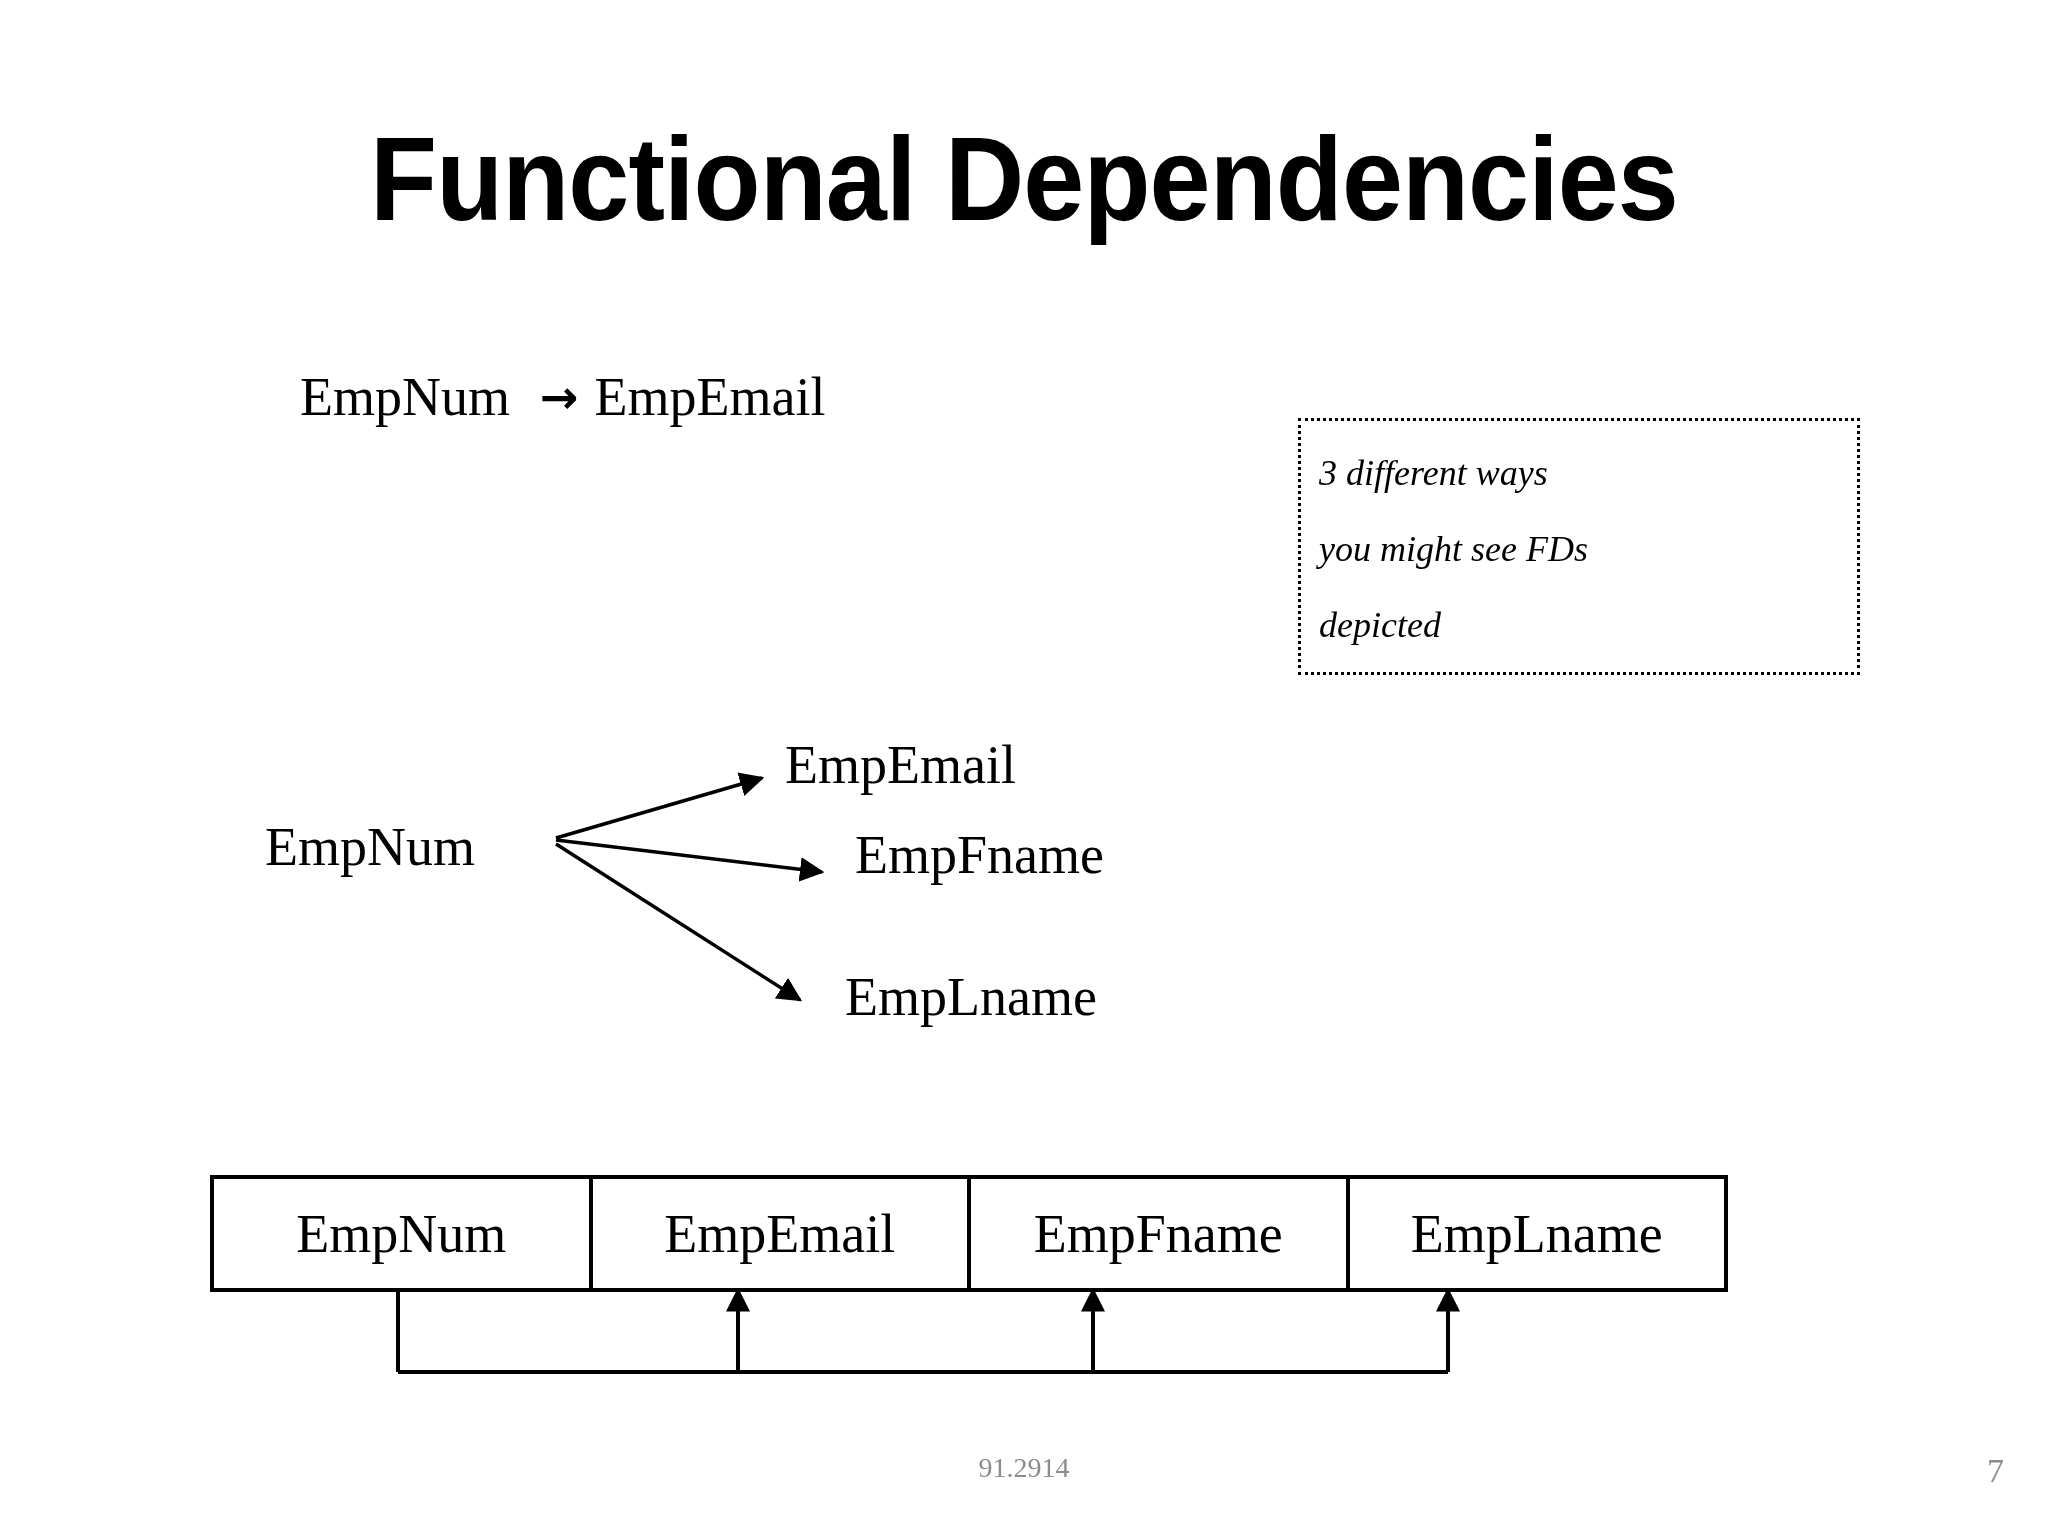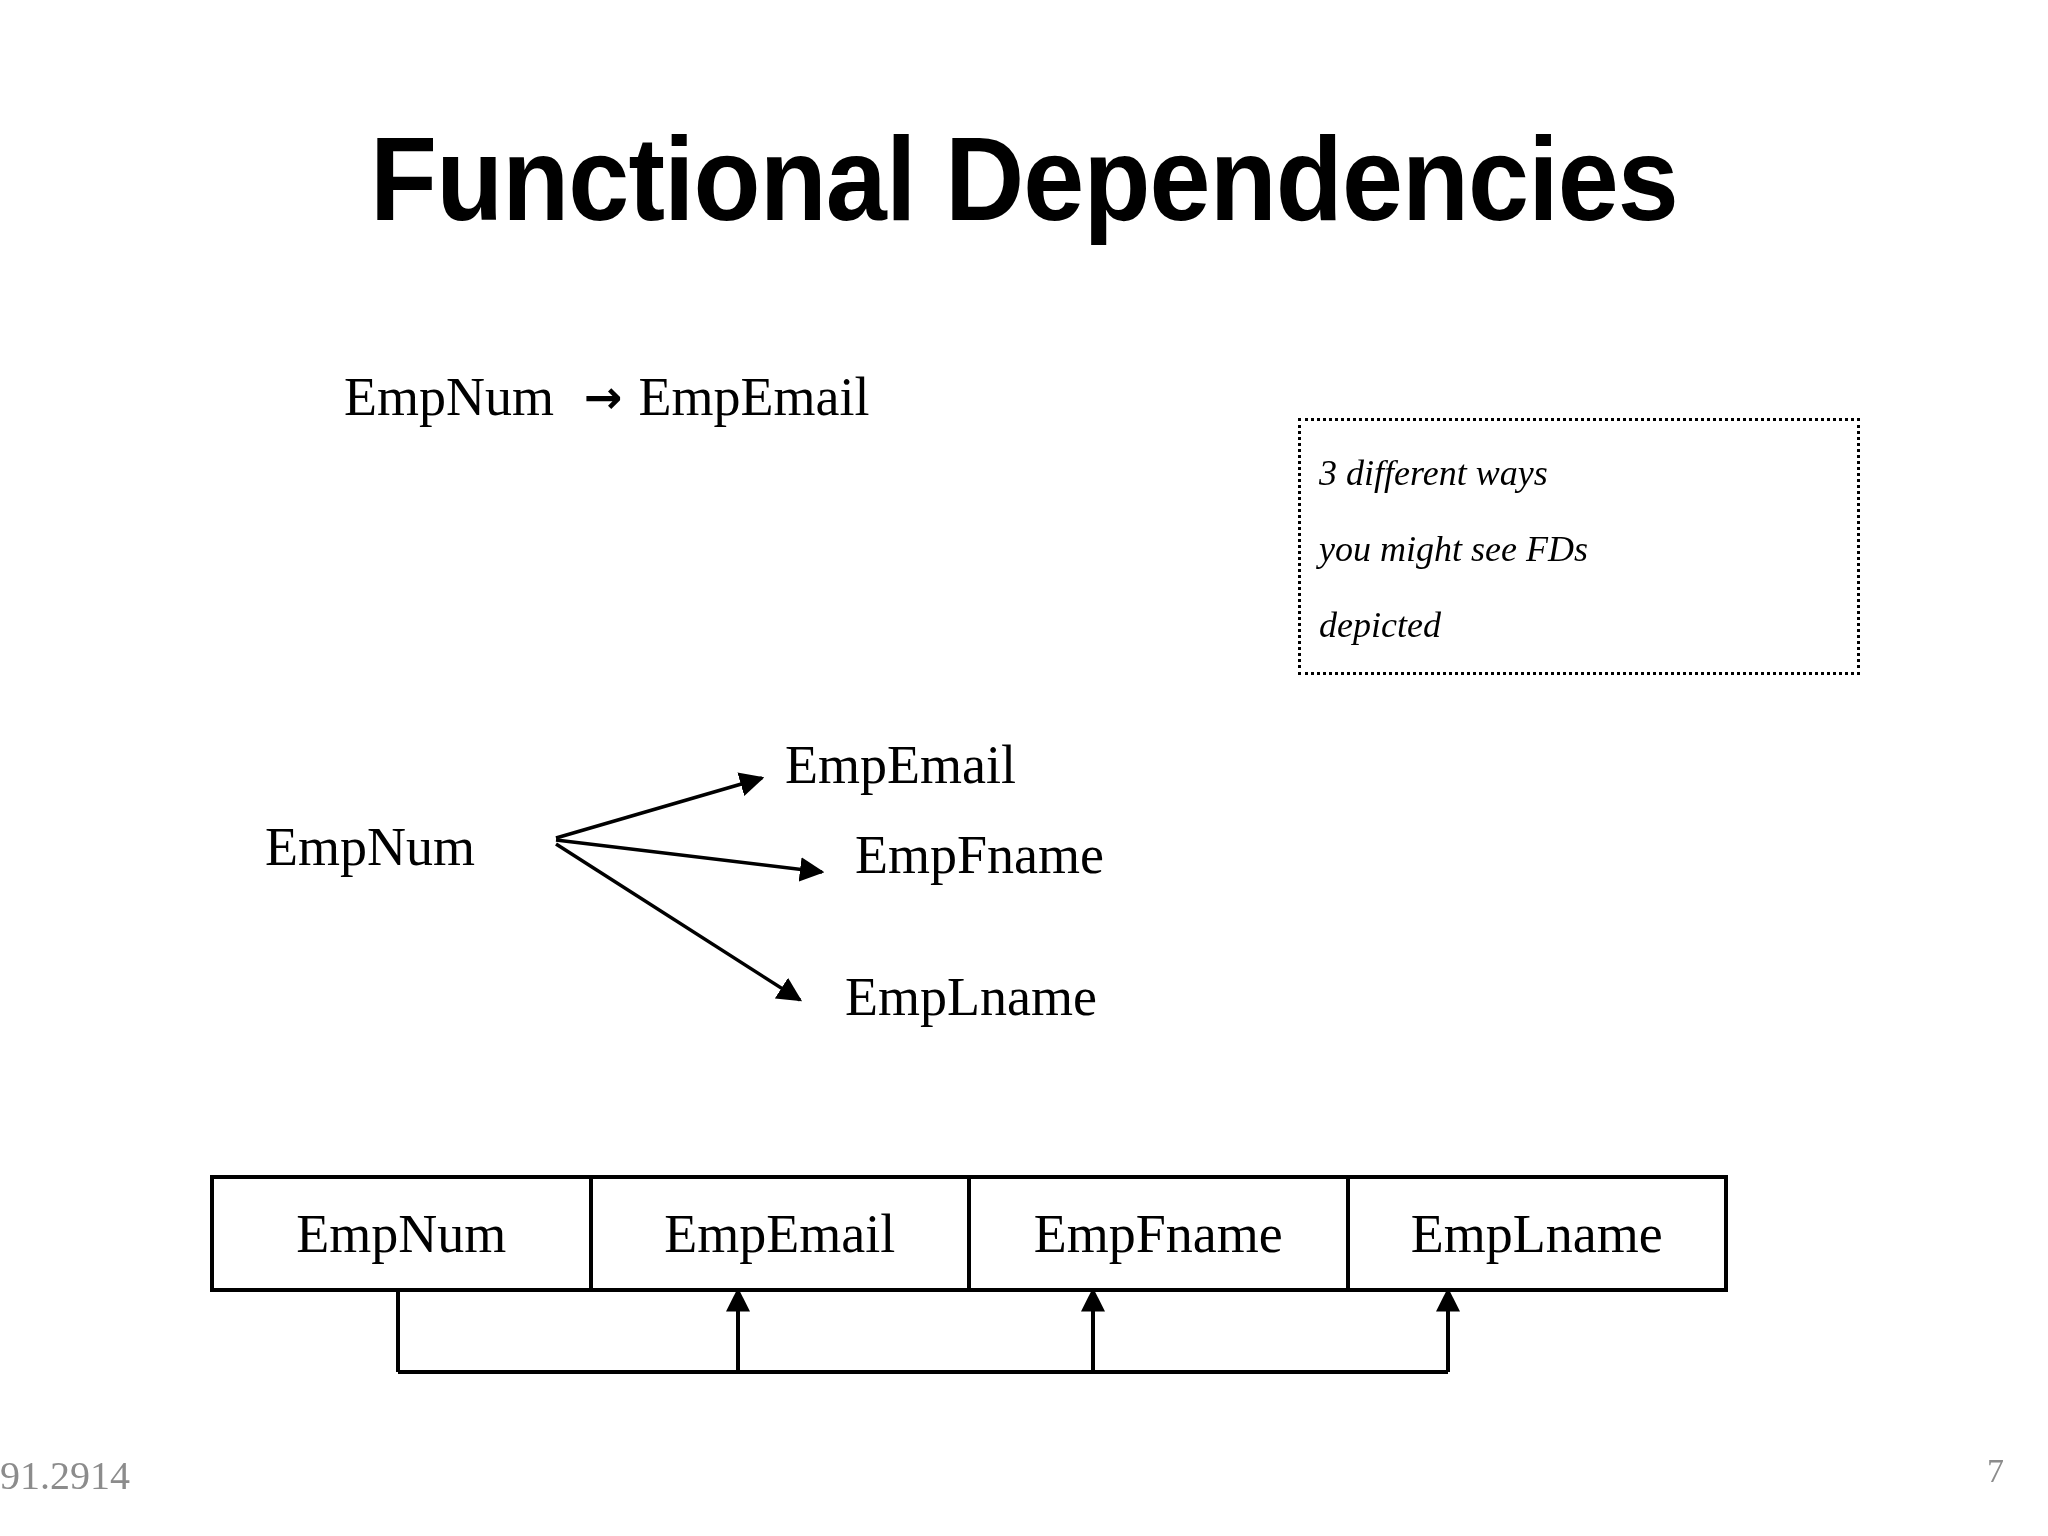--- a/index.html
+++ b/index.html
@@ -30,21 +30,21 @@
 
   
   .fd-list{
     position:absolute;
     left:300px;top:355px;
     font-size:54px;
     line-height:84px;
     color:#000000;
     white-space:nowrap;
   }
-  .fd-row{display:block;height:84px;margin-left:44px;}
+  .fd-row{display:block;height:84px;}
   .fd-lhs{display:inline-block;}
   .fd-arrow{
     display:inline-block;
     font-family:"DejaVu Sans",sans-serif;
     font-weight:bold;
     font-size:46px;
     vertical-align:2px;
   }
   .fd-rhs{display:inline-block;}
   .fd-row.r1 .fd-arrow{margin-left:30px;margin-right:16px;}
@@ -115,21 +115,22 @@
   .bus{
     position:absolute;
     left:0;top:1280px;
     width:2048px;height:140px;
   }
 
   
   .footer-course{
     position:absolute;
     left:0;right:0;top:1452px;
-    font-size:40px;
+    text-align:center;
+    font-size:28px;
     color:#8c8c8c;
   }
   .footer-page{
     position:absolute;
     right:44px;top:1452px;
     font-size:34px;
     color:#8c8c8c;
   }
 </style>
 </head>

